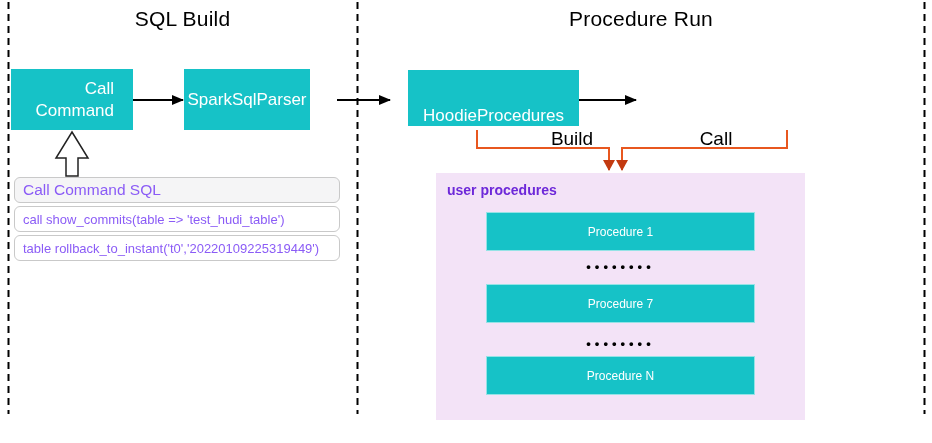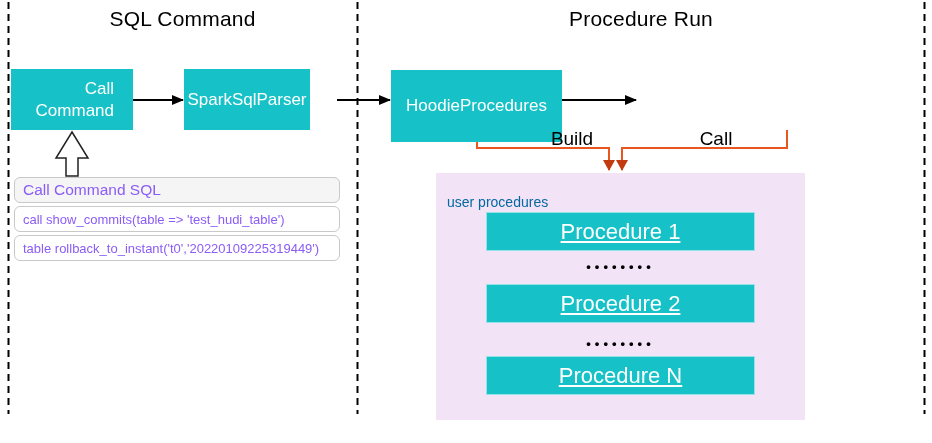--- a/index.html
+++ b/index.html
@@ -17,48 +17,48 @@
   .title-proc { left:357px; width:568px; }
 
   .node {
     position:absolute; background:#16C2C7; color:#fff;
     display:flex; align-items:center; justify-content:center;
     text-align:center; font-size:17px; line-height:1.25;
   }
   .n-call-command { left:11px; top:69px; width:122px; height:61px;text-align:right; }
   .n-call-command span { display:inline-block; max-width:84px; }
   .n-spark { left:184px; top:69px; width:126px; height:61px; }
-  .n-hoodie { left:391px; top:70px; width:171px; height:72px; }
+  .n-hoodie { left:408px; top:70px; width:171px; height:56px;align-items:flex-end; }
   .n-cphc { left:637px; top:70px; width:258px; height:60px; }
 
   .edge-label { position:absolute; font-size:19px; color:#000; text-align:center; }
   .lbl-build { left:536px; top:128px; width:72px; }
   .lbl-call { left:684px; top:128px; width:64px; }
 
   .sql-panel { position:absolute; left:14px; top:177px; width:326px; }
   .sql-cell {
     box-sizing:border-box; width:326px; height:26px; margin-bottom:3px;
     border:1px solid #c9c9c9; border-radius:6px; background:#fff;
     display:flex; align-items:center; padding:0 8px; white-space:nowrap;
     font-size:13px; color:#8b5cf6;
   }
   .sql-header { background:#f5f5f6; font-size:15.5px; }
 
   .user-proc {
     position:absolute; left:436px; top:173px; width:369px; height:247px;
     background:#F3E3F7;
   }
   .user-proc-label {
-    position:absolute; left:11px; top:21px; font-size:14px; color:#0369a1;
+    position:absolute; left:11px; top:9px; font-size:14px; color:#6d28d9;font-weight:bold;
   }
   .proc-box {
     position:absolute; left:50px; width:269px; height:39px;
     background:#16C2C7; border:1px solid rgba(255,255,255,0.55);
-    box-sizing:border-box; color:#fff; font-size:22px;
-    display:flex; align-items:center; justify-content:center;text-decoration:underline;
+    box-sizing:border-box; color:#fff; font-size:12px;
+    display:flex; align-items:center; justify-content:center;
   }
   .p1 { top:39px; } .p2 { top:111px; } .pn { top:183px;text-align:right; }
   .proc-dots {
     position:absolute; left:50px; width:269px; text-align:center;
     font-size:13px; letter-spacing:4px; color:#000; font-weight:bold;
   }
   .d1 { top:86px; } .d2 { top:163px; }
 </style>
 </head>
 <body>
@@ -82,21 +82,21 @@
     <line x1="133" y1="100" x2="183" y2="100" stroke="#000" stroke-width="2" marker-end="url(#mBlack)"></line>
     <line x1="337" y1="100" x2="390" y2="100" stroke="#000" stroke-width="2" marker-end="url(#mBlack)"></line>
     <line x1="562" y1="100" x2="636" y2="100" stroke="#000" stroke-width="2" marker-end="url(#mBlack)"></line>
 
     <polygon points="72,132 88,158 78,158 78,176 66,176 66,158 56,158" fill="#fff" stroke="#222" stroke-width="1.5"></polygon>
 
     <path d="M477 130 L477 148 L609 148 L609 170" fill="none" stroke="#E8571F" stroke-width="2" marker-end="url(#mRed)"></path>
     <path d="M787 130 L787 148 L622 148 L622 170" fill="none" stroke="#E8571F" stroke-width="2" marker-end="url(#mRed)"></path>
   </svg>
 
-  <div class="section-title title-sql">SQL Command</div>
+  <div class="section-title title-sql">SQL Build</div>
   <div class="section-title title-proc">Procedure Run</div>
 
   <div class="node n-call-command">
     <span>Call Command</span>
   </div>
   <div class="node n-spark">
     <span>SparkSqlParser</span>
   </div>
   <div class="node n-hoodie">
     <span>HoodieProcedures</span>
@@ -108,18 +108,18 @@
   <div class="sql-panel">
     <div class="sql-cell sql-header">Call Command SQL</div>
     <div class="sql-cell">call show_commits(table =&gt; 'test_hudi_table')</div>
     <div class="sql-cell">table rollback_to_instant('t0','20220109225319449')</div>
   </div>
 
   <div class="user-proc">
     <div class="user-proc-label">user procedures</div>
     <div class="proc-box p1">Procedure 1</div>
     <div class="proc-dots d1">••••••••</div>
-    <div class="proc-box p2">Procedure 2</div>
+    <div class="proc-box p2">Procedure 7</div>
     <div class="proc-dots d2">••••••••</div>
     <div class="proc-box pn">Procedure N</div>
   </div>
 
 </div>
 
 </body></html>

